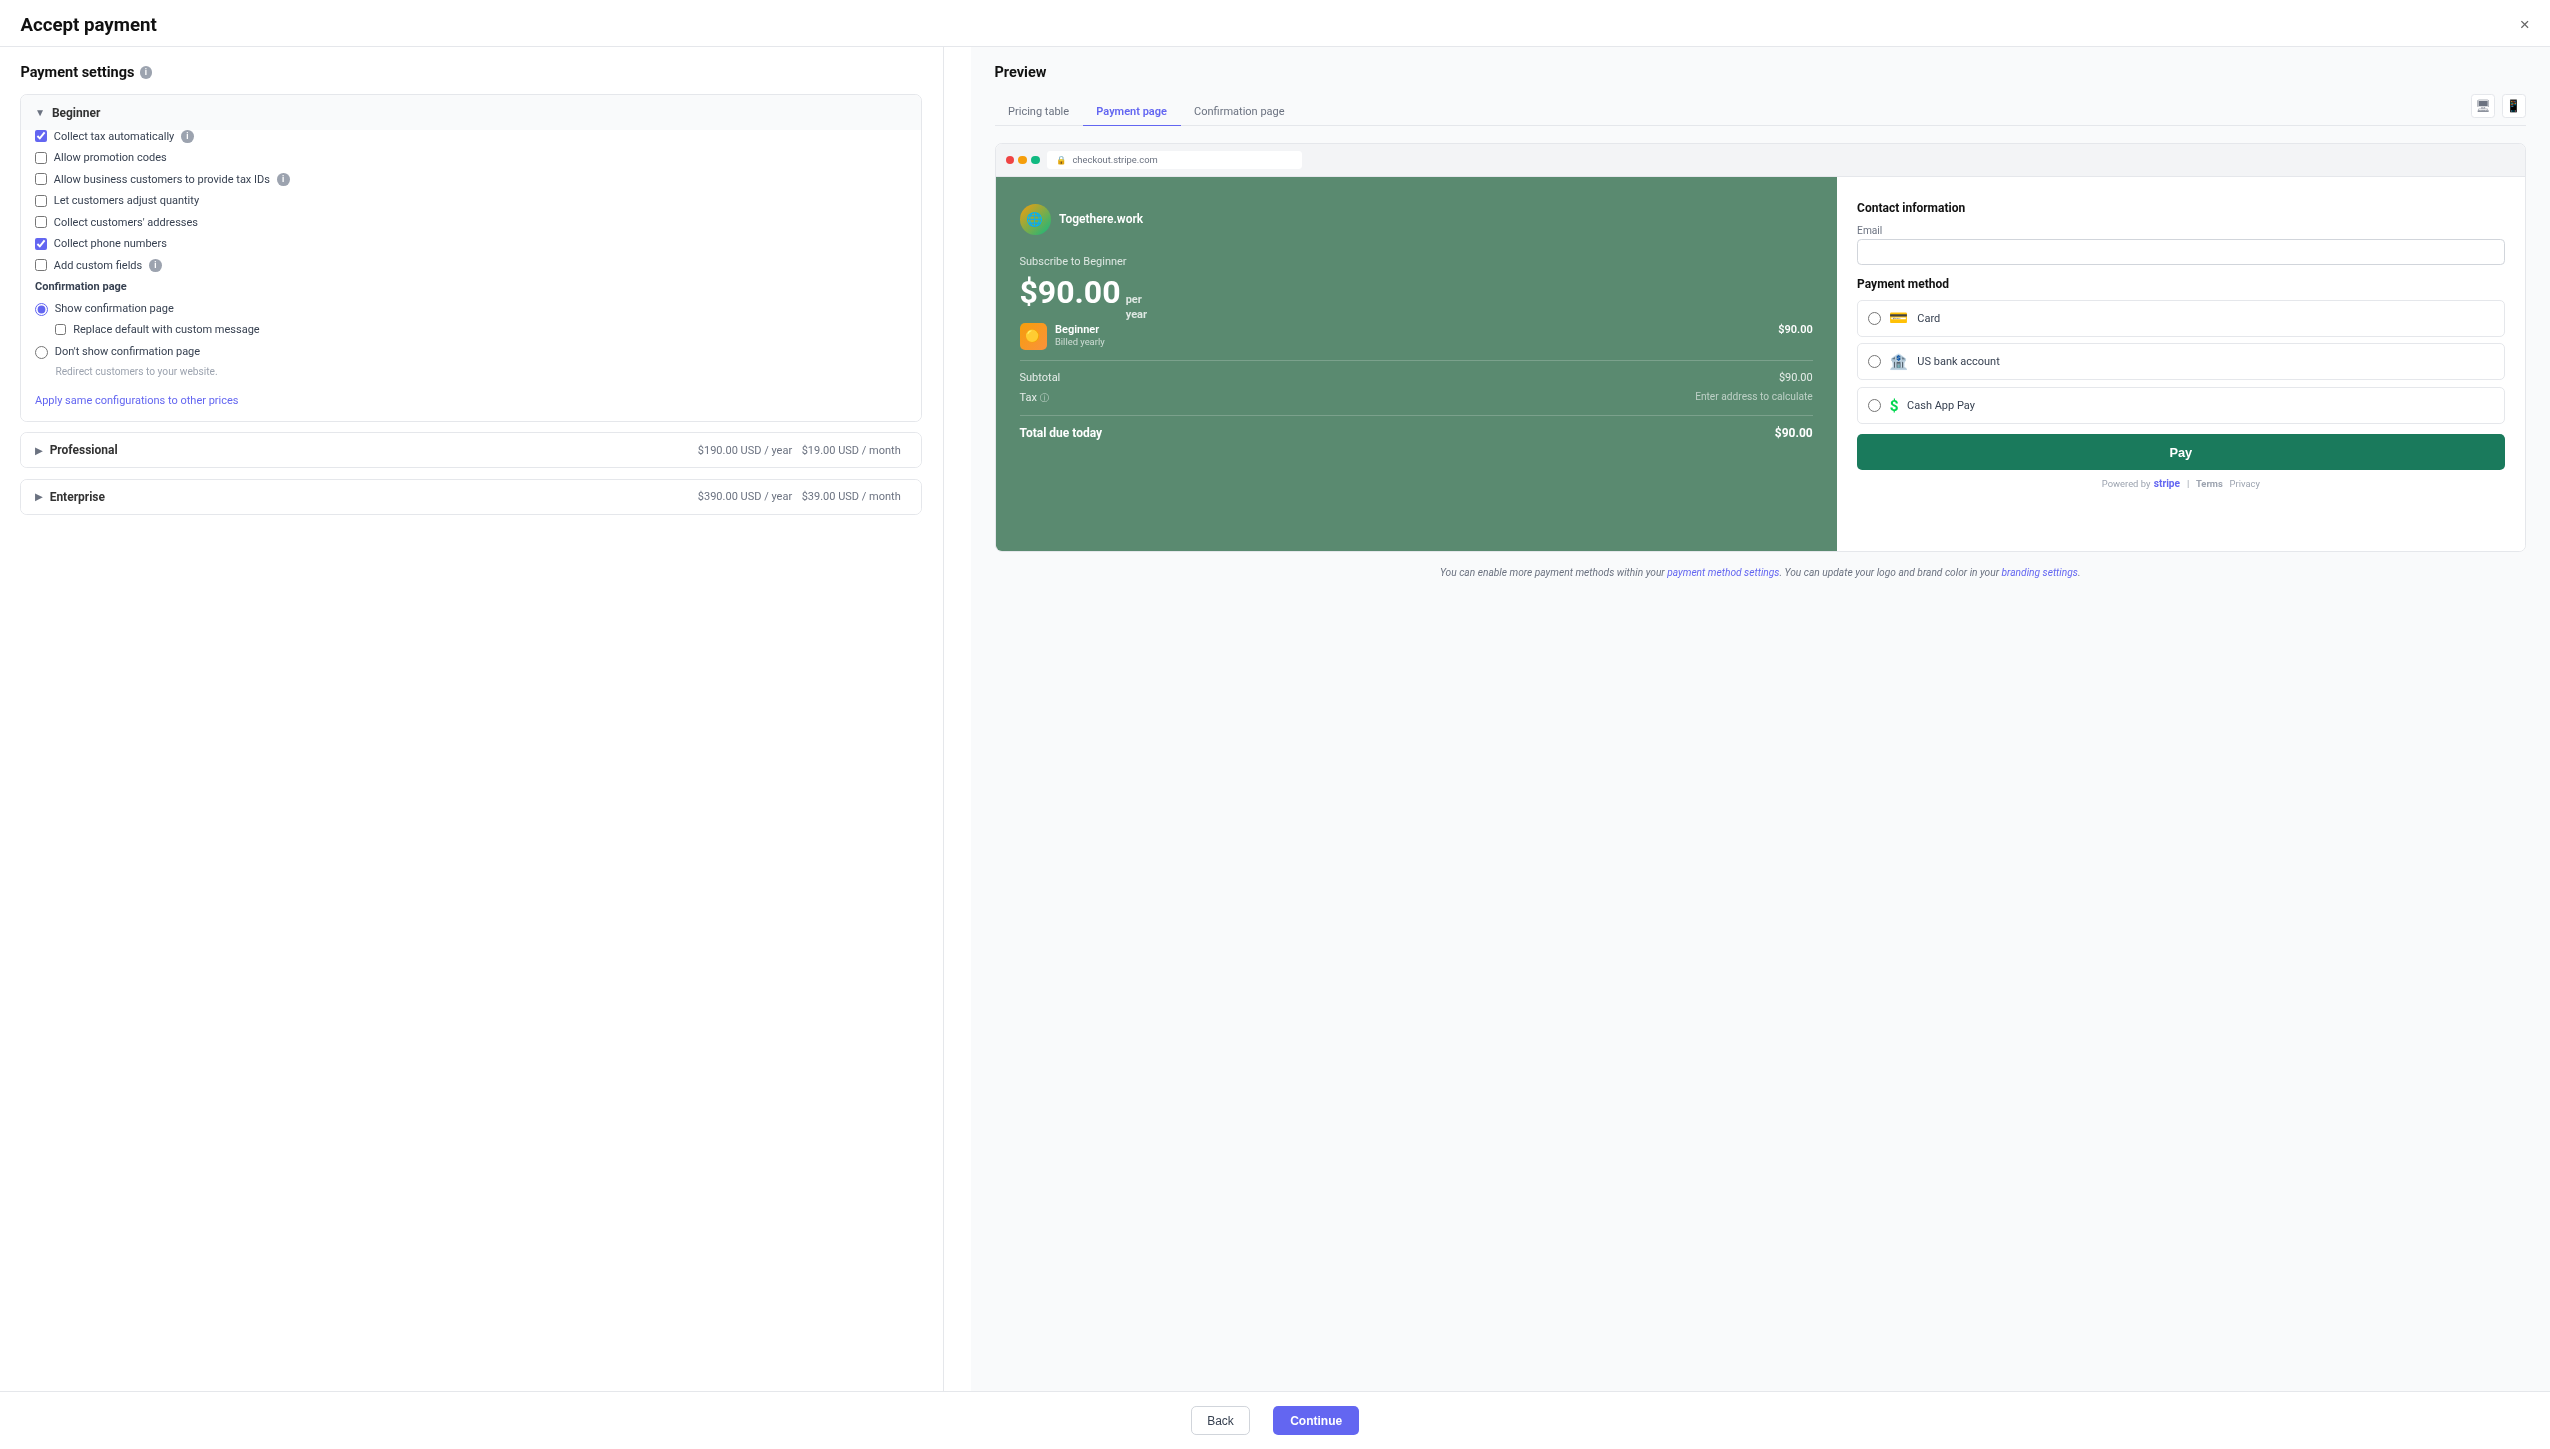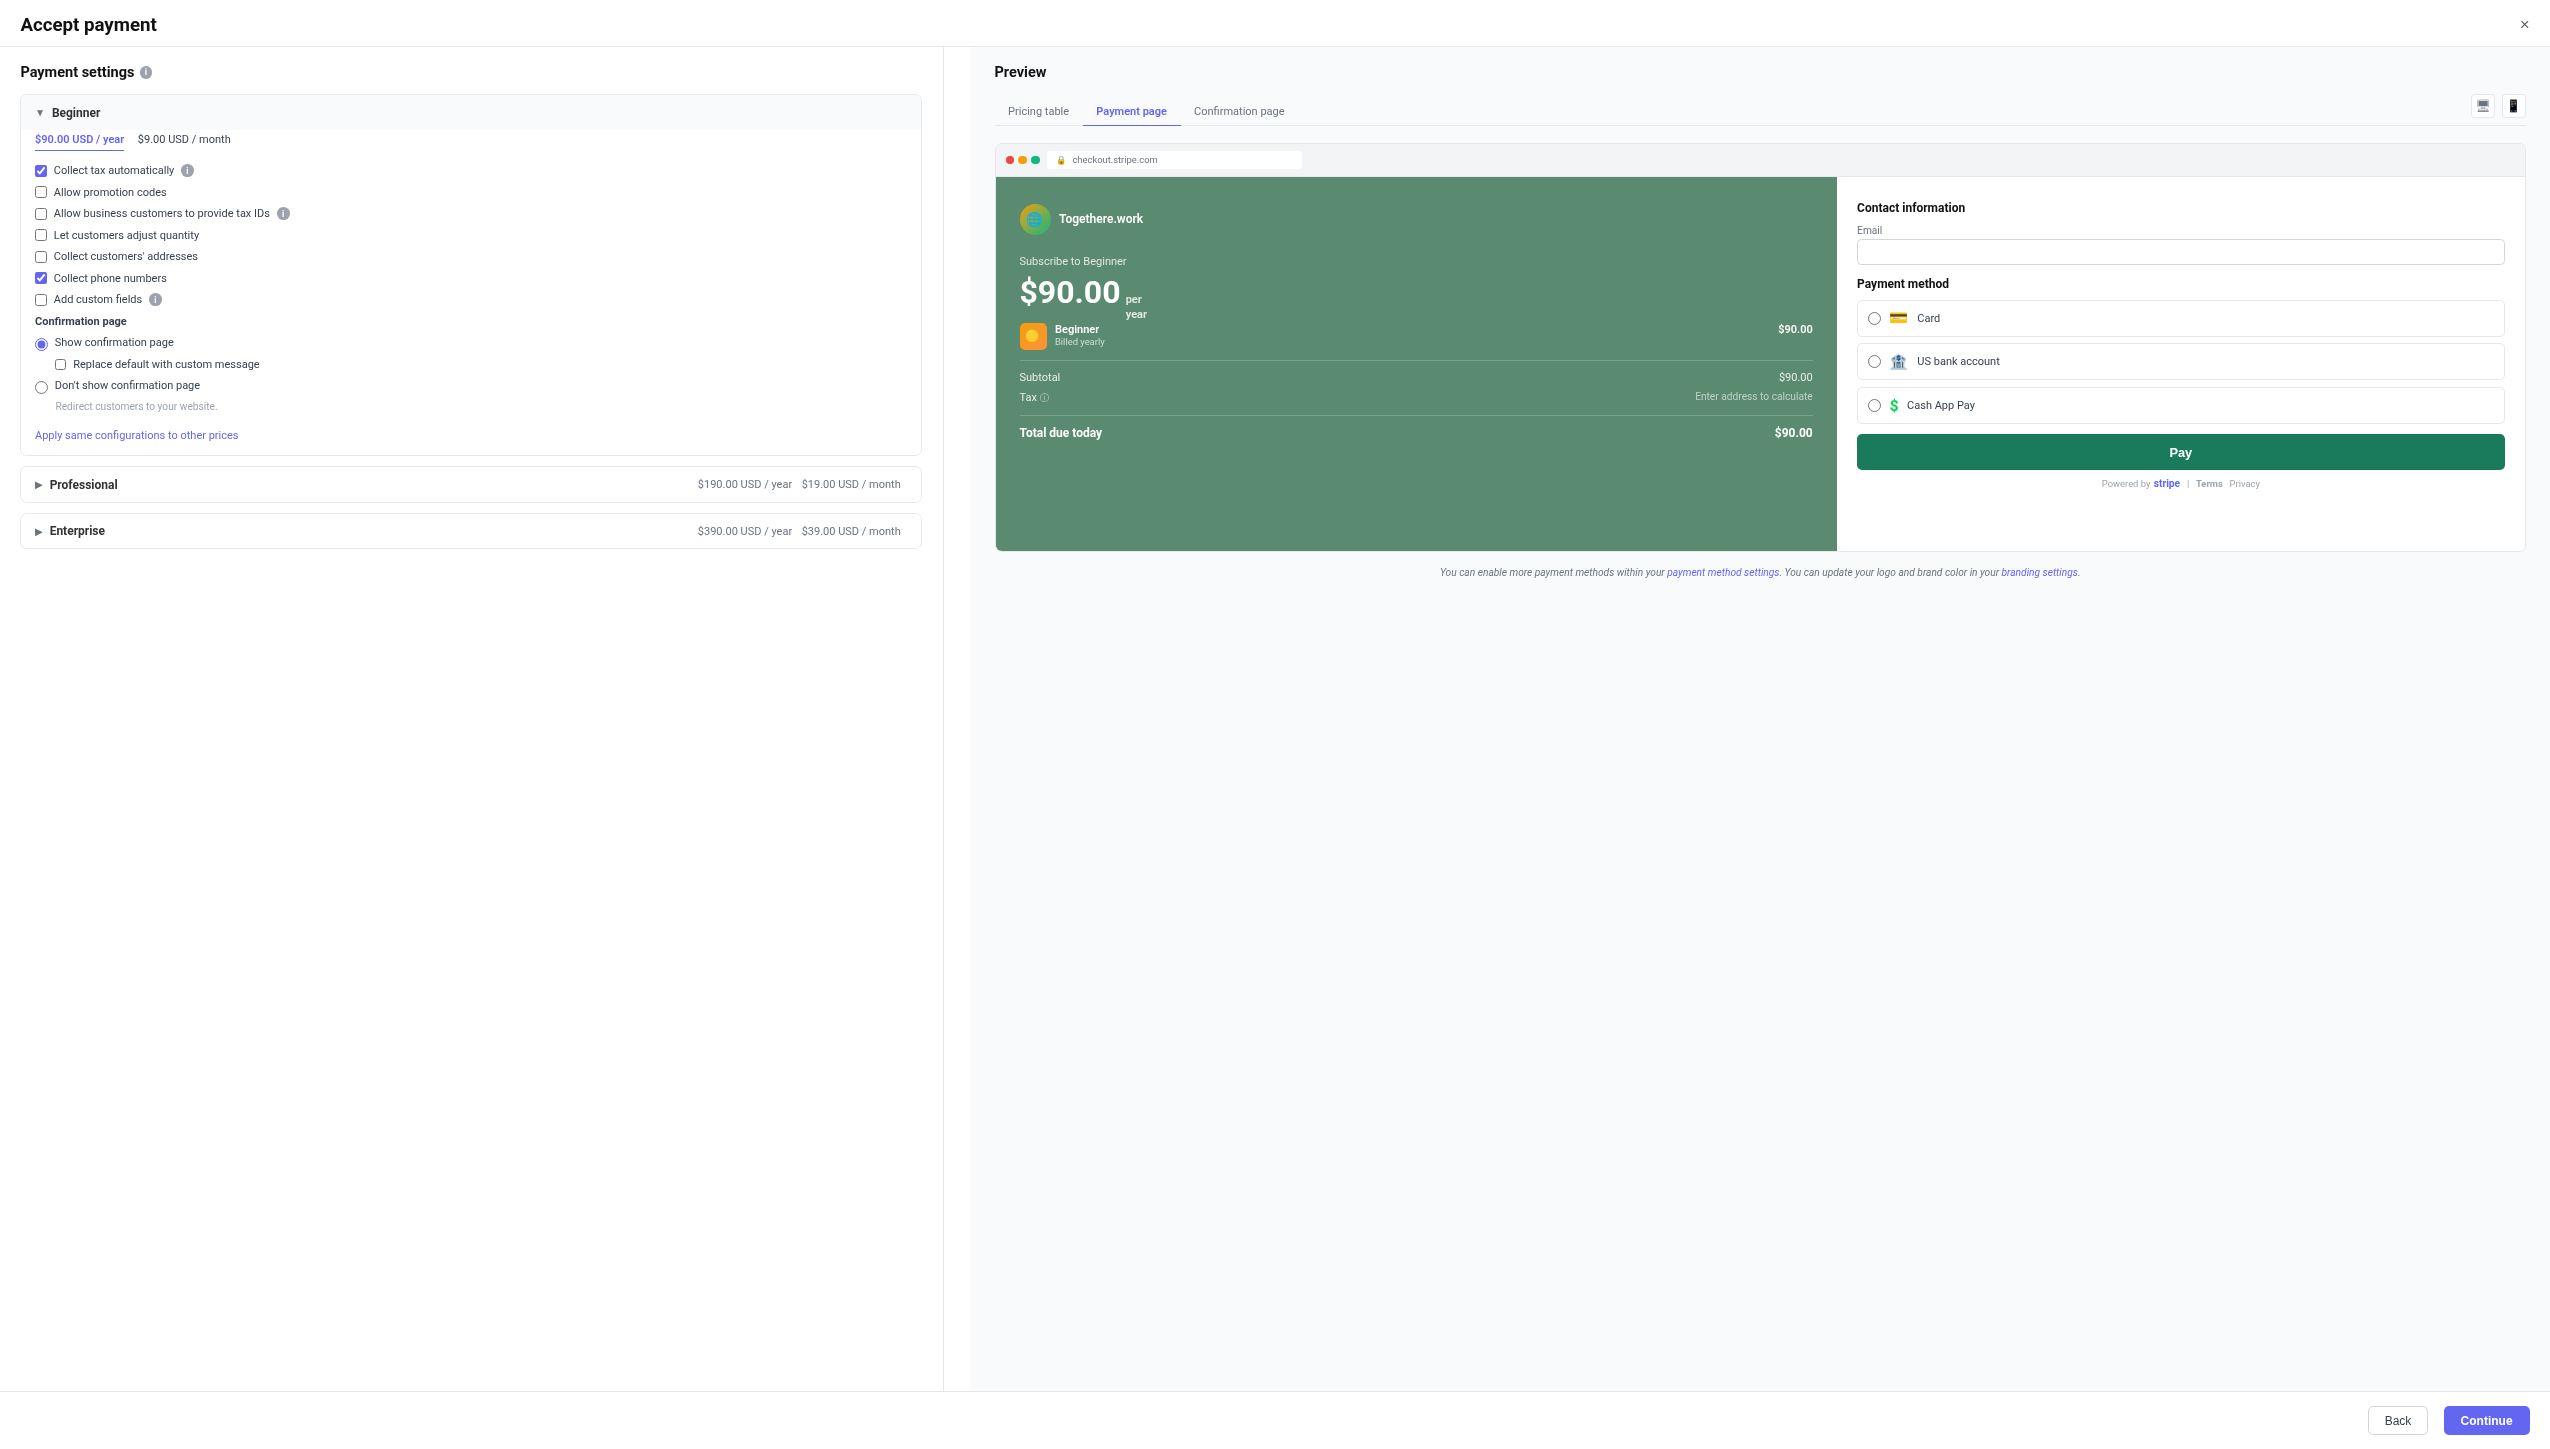--- a/index.html
+++ b/index.html
@@ -39,21 +39,21 @@
     .radio-row { display: flex; align-items: flex-start; gap: 6.8px; margin-bottom: 6.8px; font-size: 11px; color: #374151; }
     .radio-row input[type="radio"] { margin-top: 1.7px; accent-color: #6366f1; }
     .sub-checkbox-row { display: flex; align-items: center; gap: 6.8px; margin-left: 20.4px; margin-bottom: 8.5px; font-size: 11px; color: #374151; }
     .sub-checkbox-row input[type="checkbox"] { width: 11px; height: 11px; }
     .redirect-text { font-size: 10.2px; color: #9ca3af; margin-left: 20.4px; }
 
     .apply-link { color: #6366f1; font-size: 11px; cursor: pointer; text-decoration: none; margin-top: 10.2px; display: inline-block; }
     .tier-prices { font-size: 11px; color: #6b7280; }
     .tier-prices span { margin-right: 6.8px; }
 
-    .bottom-nav { padding: 13.6px 20.4px; border-top: 0.9px solid #e5e7eb; display: flex; justify-content: flex-end; gap: 16px; flex-shrink: 0; }
+    .bottom-nav { padding: 13.6px 20.4px; border-top: 0.9px solid #e5e7eb; display: flex; justify-content: center; gap: 23px; flex-shrink: 0; }
     .btn-back { padding: 6.8px 15.3px; border: 0.9px solid #d1d5db; border-radius: 5.1px; background: #fff; cursor: pointer; font-size: 12px; color: #374151; }
     .btn-continue { padding: 6.8px 17px; border: none; border-radius: 5.1px; background: #6366f1; color: #fff; cursor: pointer; font-size: 12px; font-weight: 600; }
 
     
     .right-panel { flex: 1; overflow-y: auto; padding: 17px 24px; background: #f9fafb; }
     .preview-title { font-size: 14.5px; font-weight: 700; color: #111; margin-bottom: 13.6px; }
     .preview-tabs { display: flex; gap: 0; border-bottom: 0.9px solid #e5e7eb; margin-bottom: 17px; align-items: flex-end; }
     .preview-tab { padding: 6.8px 13.6px; font-size: 11px; color: #6b7280; cursor: pointer; border-bottom: 1.7px solid transparent; margin-bottom: -0.9px; }
     .preview-tab.active { color: #6366f1; border-bottom: 1.7px solid #6366f1; font-weight: 600; }
     .preview-icons { margin-left: auto; display: flex; gap: 6.8px; align-items: center; padding-bottom: 6.8px; }
@@ -127,24 +127,20 @@
       <span>Payment settings</span>
       <span class="info-icon">i</span>
     </div>
 
     <div class="tier-block">
       <div class="tier-header expanded">
         <span class="tier-chevron">▼</span>
         <span class="tier-name">Beginner</span>
       </div>
       <div class="tier-expanded-content">
-        <div class="price-tabs">
-          <div class="price-tab active">$90.00 USD / year</div>
-          <div class="price-tab">$9.00 USD / month</div>
-        </div>
 
         <div class="checkbox-row">
           <input type="checkbox" id="collect-tax" checked="" style="">
           <label for="collect-tax">Collect tax automatically</label>
           <span class="info-icon">i</span>
         </div>
         <div class="checkbox-row">
           <input type="checkbox" id="allow-promo" style="">
           <label for="allow-promo">Allow promotion codes</label>
         </div>

